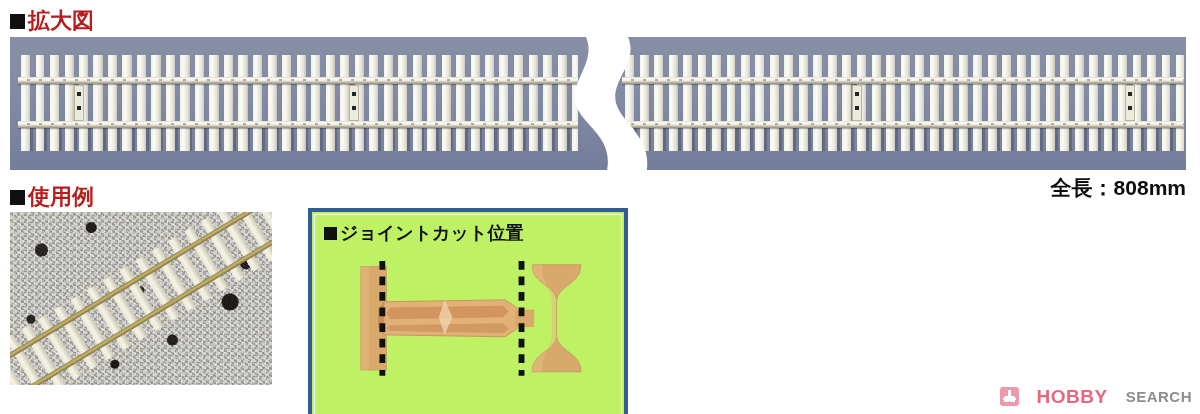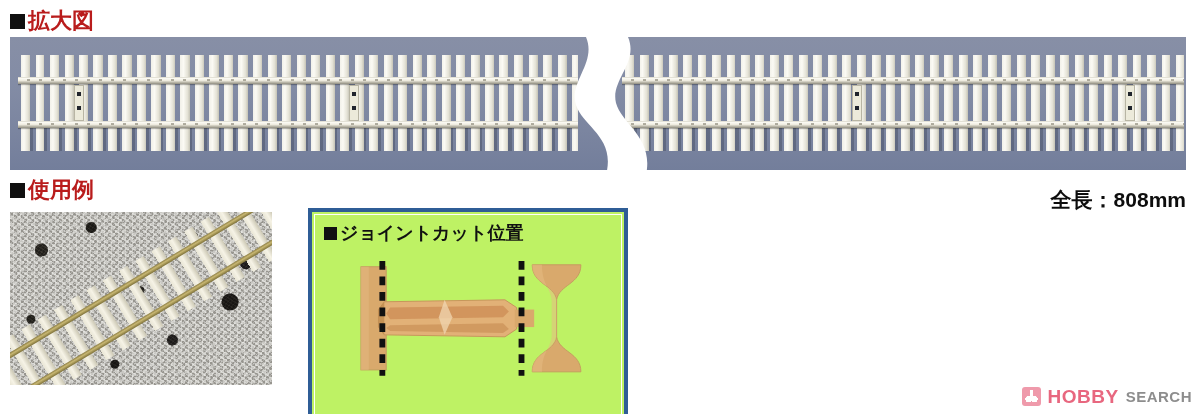--- a/index.html
+++ b/index.html
@@ -144,21 +144,20 @@
 
   
   #total-length {
     position: absolute;
     right: 14px;
     top: 174px;
     font-size: 21px;
     font-weight: 700;
     color: #0d0d0d;
     white-space: nowrap;
-    margin-top: 12px;
   }
 
   
   #usage-photo {
     position: absolute;
     left: 10px;
     top: 212px;
     width: 262px;
     height: 173px;
     overflow: hidden;
@@ -264,21 +263,21 @@
     bottom: 8px;
   }
 
   
   #logo {
     position: absolute;
     right: 8px;
     top: 384px;
     display: flex;
     align-items: center;
-    gap: 7px;
+    gap: 18px;
     height: 24px;
   }
   #logo .mark {
     width: 19px; height: 19px;
     border-radius: 3px;
     background: #ef9aab;
     position: relative;
     flex: none;
   }
   #logo .mark::before {
@@ -349,21 +348,21 @@
     </div>
   </div>
 
   <svg id="break-symbol" viewBox="0 0 108 142" preserveAspectRatio="none">
     <path d="M34,0 C50,28 18,48 26,72 C33,94 66,104 56,142 L96,142 C104,104 72,92 66,70 C60,46 92,28 76,0 Z" fill="#ffffff"></path>
   </svg>
 </div>
 
 <div id="total-length">全長：808mm</div>
 
-<div class="sec-heading" id="heading-usage" style="left:10px; top:179px;">
+<div class="sec-heading" id="heading-usage" style="left:10px; top:186px;">
   <span class="bullet"></span><span>使用例</span>
 </div>
 
 <div id="usage-photo">
   <div class="ballast"></div>
   <div class="grain"></div>
   <div class="track-diag">
     <div class="ties"></div>
     <div class="r r1"></div>
     <div class="r r2"></div>

